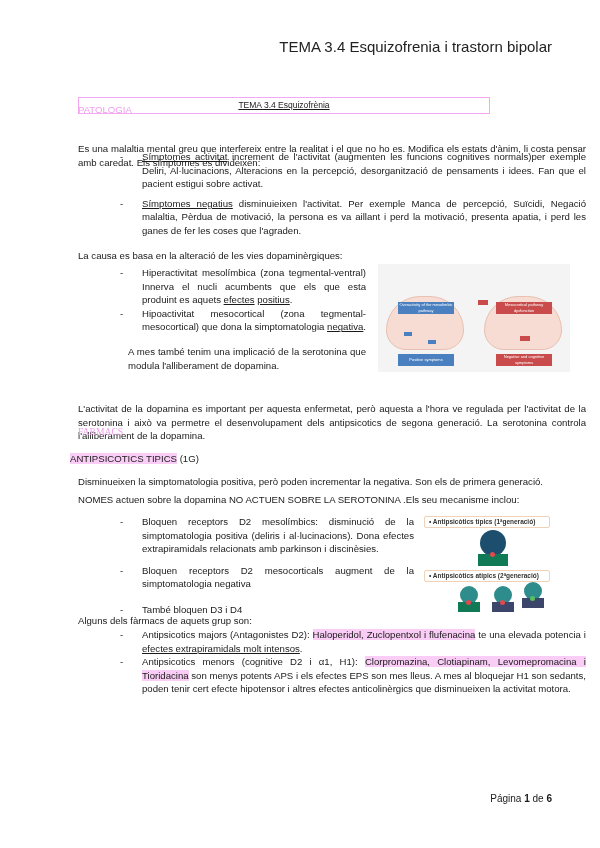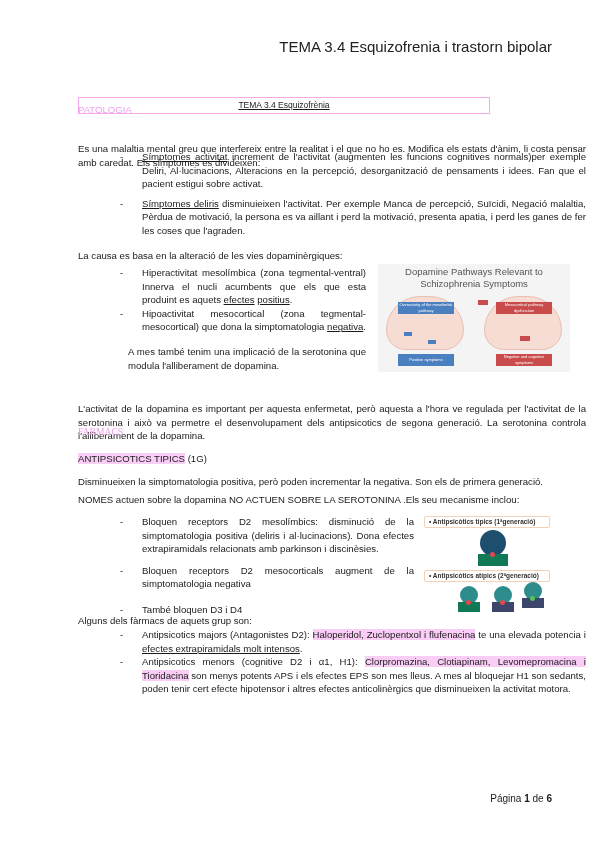--- a/index.html
+++ b/index.html
@@ -52,21 +52,21 @@
 <div class="abs para" style="top:118px;">Es una malaltia mental greu que interfereix entre la realitat i el que no ho es. Modifica els estats d'ànim, li costa pensar amb caredat. Els símptomes es divideixen:</div>
 
 <div class="abs" style="left:142px; top:150px; width:444px;">
   <ul class="bullet-list">
     <li style="margin-bottom:6px;">
       <span class="dash">-</span>
       <span class="u">Símptomes activitat</span><span> increment de l'activitat (augmenten les funcions cognitives normals)per exemple Deliri, Al·lucinacions, Alteracions en la percepció, desorganització de pensaments i idees. Fan que el pacient estigui sobre activat.</span>
     </li>
     <li>
       <span class="dash">-</span>
-      <span class="u">Símptomes deliris</span><span> disminuieixen l'activitat. Per exemple Manca de percepció, Suïcidi, Negació malaltia, Pèrdua de motivació, la persona es va aillant i perd la motivació, presenta apatia, i perd les ganes de fer les coses que l'agraden.</span>
+      <span class="u">Símptomes negatius</span><span> disminuieixen l'activitat. Per exemple Manca de percepció, Suïcidi, Negació malaltia, Pèrdua de motivació, la persona es va aillant i perd la motivació, presenta apatia, i perd les ganes de fer les coses que l'agraden.</span>
     </li>
   </ul>
 </div>
 
 <div class="abs" style="left:78px; top:249px;">La causa es basa en la alteració de les vies dopaminèrgiques:</div>
 
 <div class="abs" style="left:142px; top:266px; width:224px;">
   <ul class="bullet-list">
     <li>
       <span class="dash">-</span>
@@ -75,38 +75,37 @@
     <li>
       <span class="dash">-</span>
       <span>Hipoactivitat mesocortical (zona tegmental-mesocortical) que dona la simptomatologia </span><span class="u">negativa</span><span>.</span>
     </li>
   </ul>
 </div>
 
 <div class="abs" style="left:128px; top:345px; width:238px; text-align:justify;">A mes també tenim una implicació de la serotonina que modula l'alliberament de dopamina.</div>
 
 <div class="abs dp-fig">
-  <div class="dp-title">Dopamine Pathways Relevant to Schizophrenia Symptoms</div>
   <div class="brain" style="left:8px; top:32px;"></div>
   <div class="brain" style="left:106px; top:32px;"></div>
   <div class="box-b" style="left:20px; top:38px; width:56px; height:12px;">Overactivity of the mesolimbic pathway</div>
   <div class="box-b" style="left:26px; top:68px; width:8px; height:4px;"></div>
   <div class="box-b" style="left:50px; top:76px; width:8px; height:4px;"></div>
   <div class="box-b" style="left:20px; top:90px; width:56px; height:12px; line-height:12px;">Positive symptoms</div>
   <div class="box-r" style="left:100px; top:36px; width:10px; height:5px;"></div>
   <div class="box-r" style="left:118px; top:38px; width:56px; height:12px;">Mesocortical pathway dysfunction</div>
   <div class="box-r" style="left:142px; top:72px; width:10px; height:5px;"></div>
   <div class="box-r" style="left:118px; top:90px; width:56px; height:12px;">Negative and cognitive symptoms</div>
 </div>
 
 <div class="abs para" style="top:378px;">L'activitat de la dopamina es important per aquesta enfermetat, però aquesta a l'hora ve regulada per l'activitat de la serotonina i això va permetre el desenvolupament dels antipsicotics de segona generació. La serotonina controla l'alliberament de la dopamina.</div>
 
 <div class="abs section-h" style="left:78px; top:425px;font-family:Liberation Serif, serif;">FARMACS</div>
 
-<div class="abs" style="left:78px; top:452px;">
+<div class="abs" style="left:70px; top:452px;">
   <span class="hl">ANTIPSICOTICS TIPICS</span><span> (1G)</span>
 </div>
 
 <div class="abs" style="left:78px; top:475px;">Disminueixen la simptomatologia positiva, però poden incrementar la negativa. Son els de primera generació.</div>
 <div class="abs" style="left:78px; top:493px;">NOMES actuen sobre la dopamina NO ACTUEN SOBRE LA SEROTONINA .Els seu mecanisme inclou:</div>
 
 <div class="abs" style="left:142px; top:515px; width:272px;">
   <ul class="bullet-list">
     <li style="margin-bottom:8px;">
       <span class="dash">-</span>

